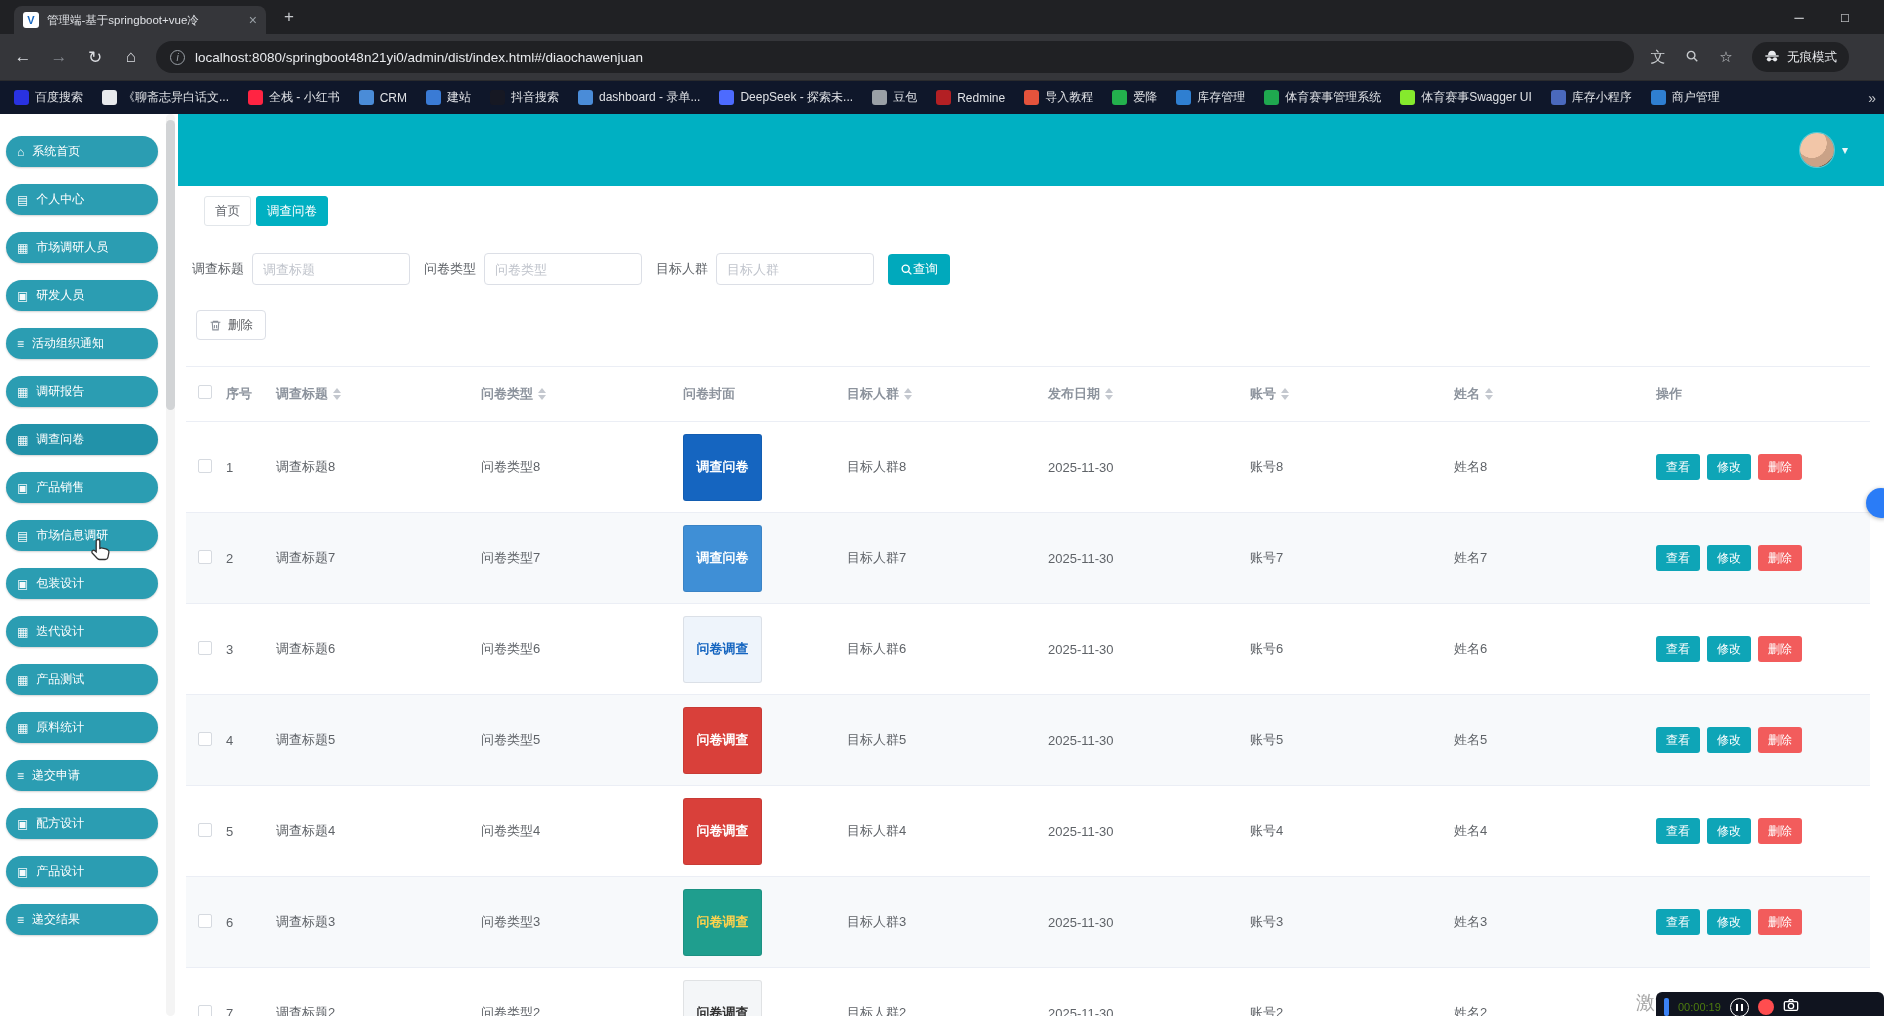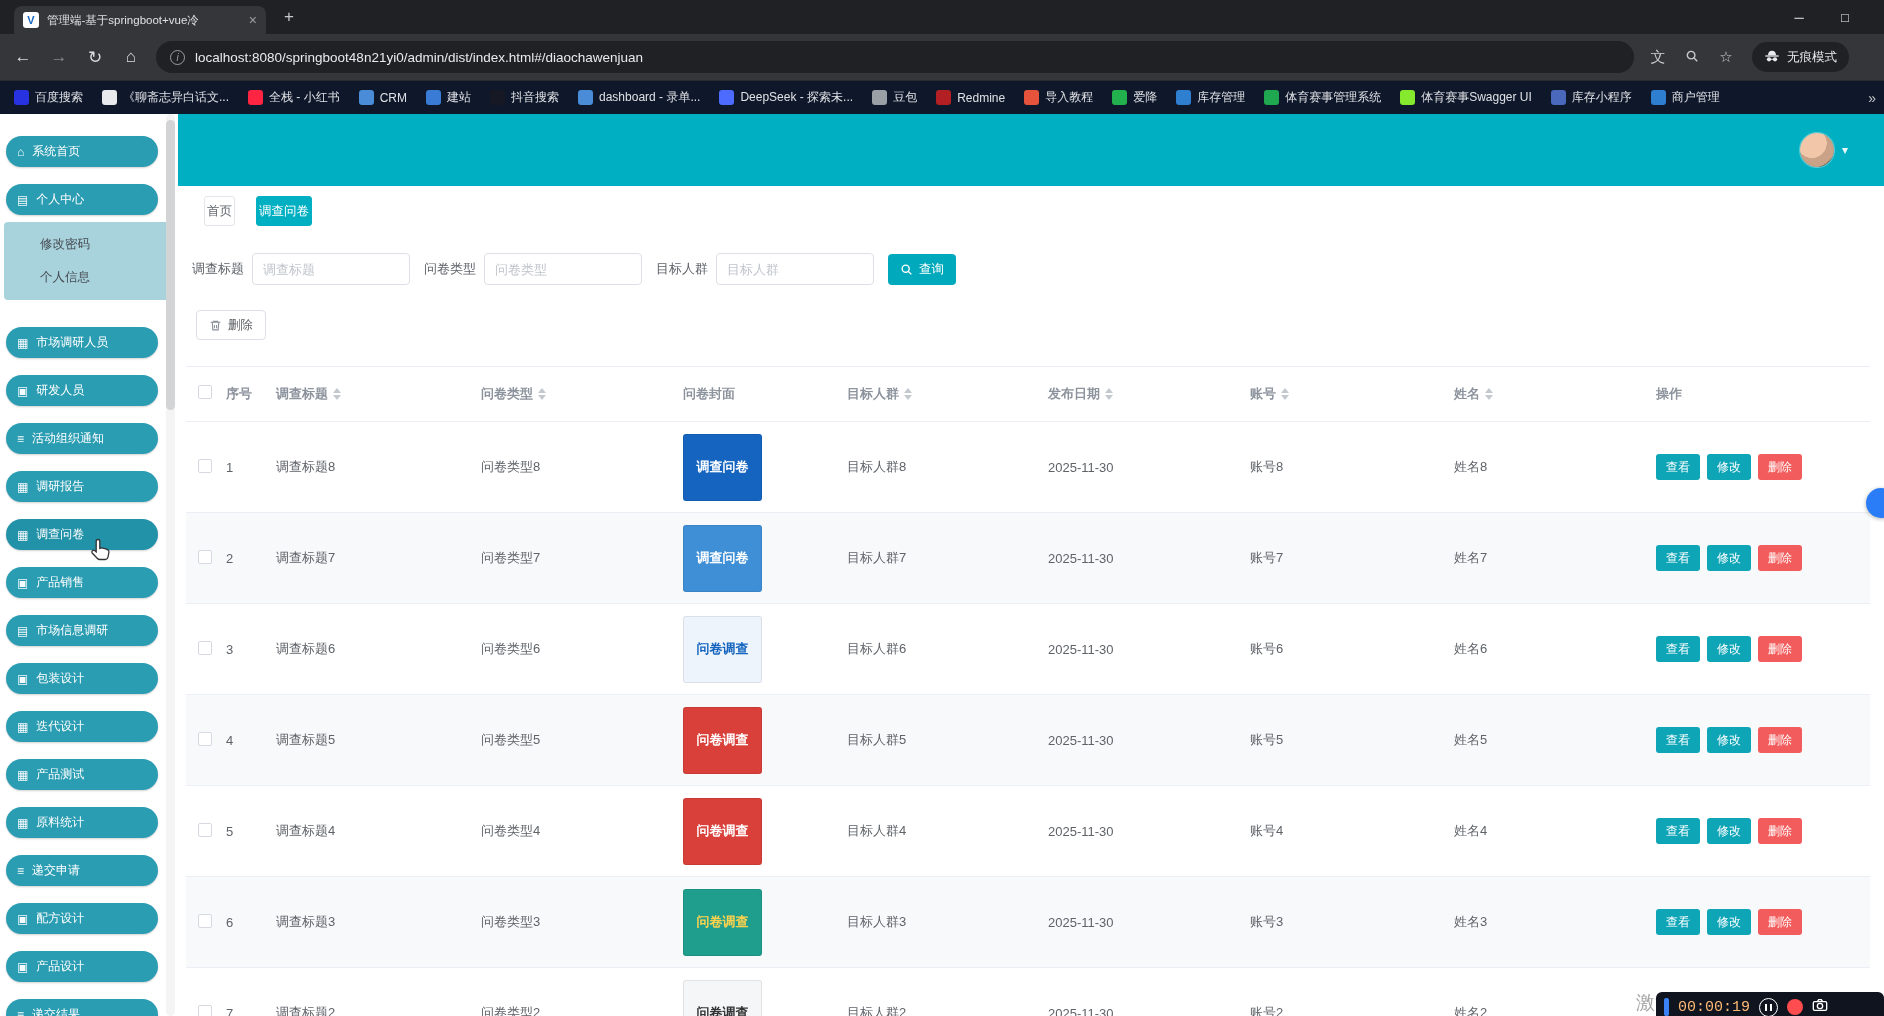--- a/index.html
+++ b/index.html
@@ -44,31 +44,31 @@
   .pill.active{background:#2292a9}
   .pill-ico{font-size:12px;opacity:.95}
   .pill-label{font-size:12px;white-space:nowrap}
   .submenu{width:168px;margin:-10px 0 27px 4px;background:#a8d3dd;border-radius:4px;padding:6px 0}
   .submenu-item{height:33px;line-height:33px;padding-left:36px;font-size:12.5px;color:#474b52}
   .sb-track{position:absolute;right:3px;top:0;width:9px;height:100%;background:#f4f4f4;border-radius:5px}
   .sb-thumb{position:absolute;right:3px;top:6px;width:9px;height:290px;background:#d2d4d6;border-radius:5px}
 
   
   .main{position:absolute;left:178px;top:186px;width:1706px;height:830px;background:#fff}
-  .page-tab{position:absolute;top:10px;height:30px;padding:0 2px;line-height:28px;font-size:12.5px;border:1px solid #e2e6ea;border-radius:3px;background:#fff;color:#63676e}
+  .page-tab{position:absolute;top:10px;height:30px;padding:0 10px;line-height:28px;font-size:12.5px;border:1px solid #e2e6ea;border-radius:3px;background:#fff;color:#63676e}
   .page-tab.t1{left:26px}
   .page-tab.t2{left:78px}
   .page-tab.active{background:#00b0c2;border-color:#00b0c2;color:#fff}
 
   .filter-row{position:absolute;top:66px;left:14px;height:34px;display:flex;align-items:center}
   .f-label{font-size:13px;color:#5f6368;margin-right:8px}
   .f-label.gap{margin-left:14px}
   .f-input{width:158px;height:32px;border:1px solid #dcdfe6;border-radius:4px;padding:0 10px;font-size:13px;color:#606266;outline:none;background:#fff}
   .f-input::placeholder{color:#c0c4cc}
-  .search-btn{margin-left:14px;height:31px;padding:0 12px;background:#00a9bc;border:none;border-radius:4px;color:#fff;font-size:12.5px;display:flex;align-items:center;gap:6px}
+  .search-btn{margin-left:14px;height:31px;padding:0 12px;background:#00a9bc;border:none;border-radius:4px;color:#fff;font-size:12.5px;display:flex;align-items:center;}
   .bulk-del{position:absolute;left:18px;top:124px;height:30px;padding:0 12px;background:#fff;border:1px solid #dcdfe6;border-radius:4px;color:#606266;font-size:12.5px;display:flex;align-items:center;gap:6px}
 
   .table{position:absolute;left:8px;top:180px;width:1684px}
   .tr{display:grid;grid-template-columns:40px 50px 205px 202px 164px 201px 202px 204px 202px 1fr;align-items:center;border-bottom:1px solid #ebeef5}
   .thead{height:56px;border-top:1px solid #ebeef5}
   .th{font-size:13px;font-weight:bold;color:#8c939d;display:flex;align-items:center}
   .tbody .tr{height:91px;font-size:13px;color:#5f6368}
   .tbody .tr:nth-child(even){background:#f7f9fb}
   .cb-cell{padding-left:12px}
   .checkbox{width:14px;height:14px;border:1px solid #d6dae0;border-radius:2px;background:#fff;display:inline-block}
@@ -80,21 +80,21 @@
   .btn{height:26px;padding:0 10px;border:none;border-radius:3px;color:#fff;font-size:12px}
   .btn.teal{background:#0ea5b7}
   .btn.red{background:#f25c5c}
 
   
   .watermark{position:absolute;left:1636px;top:990px;color:rgba(130,130,130,.72)}
   .wm1{font-size:19px}
   .wm2{font-size:12.5px;margin-top:7px;white-space:nowrap}
   .recorder{position:absolute;left:1656px;top:992px;width:228px;height:30px;background:#10141f;border-radius:6px;display:flex;align-items:center;gap:9px;padding:0 8px}
   .rec-handle{width:5px;height:18px;background:#3b82f6;border-radius:2px}
-  .rec-time{color:#fdba74;font-size:15px;font-family:Liberation Mono, monospace}
+  .rec-time{color:#4d7c0f;font-size:11px;font-family:Liberation Sans, sans-serif}
   .rec-pause{width:19px;height:19px;border:1.6px solid #fff;border-radius:50%;display:flex;align-items:center;justify-content:center;gap:2.5px}
   .rec-pause i{display:block;width:2.2px;height:7px;background:#fff}
   .rec-stop{width:16px;height:16px;border-radius:50%;background:#ff4d4f}
   .float-btn{position:absolute;left:1866px;top:488px;width:30px;height:30px;border-radius:50%;background:#2a7cf7;box-shadow:0 1px 4px rgba(0,0,0,.3)}
   .cursor{position:absolute;left:90px;top:538px;z-index:50}
 </style>
 </head>
 <body>
 
 <div class="tabstrip">
@@ -223,24 +223,20 @@
 
 <aside class="sidebar">
   <div class="pill">
       <span class="pill-ico">⌂</span>
       <span class="pill-label">系统首页</span>
     </div>
   <div class="pill">
       <span class="pill-ico">▤</span>
       <span class="pill-label">个人中心</span>
     </div>
-  <div class="submenu">
-    <div class="submenu-item">修改密码</div>
-    <div class="submenu-item">个人信息</div>
-  </div>
   <div class="pill">
       <span class="pill-ico">▦</span>
       <span class="pill-label">市场调研人员</span>
     </div>
   <div class="pill">
       <span class="pill-ico">▣</span>
       <span class="pill-label">研发人员</span>
     </div>
   <div class="pill">
       <span class="pill-ico">≡</span>

